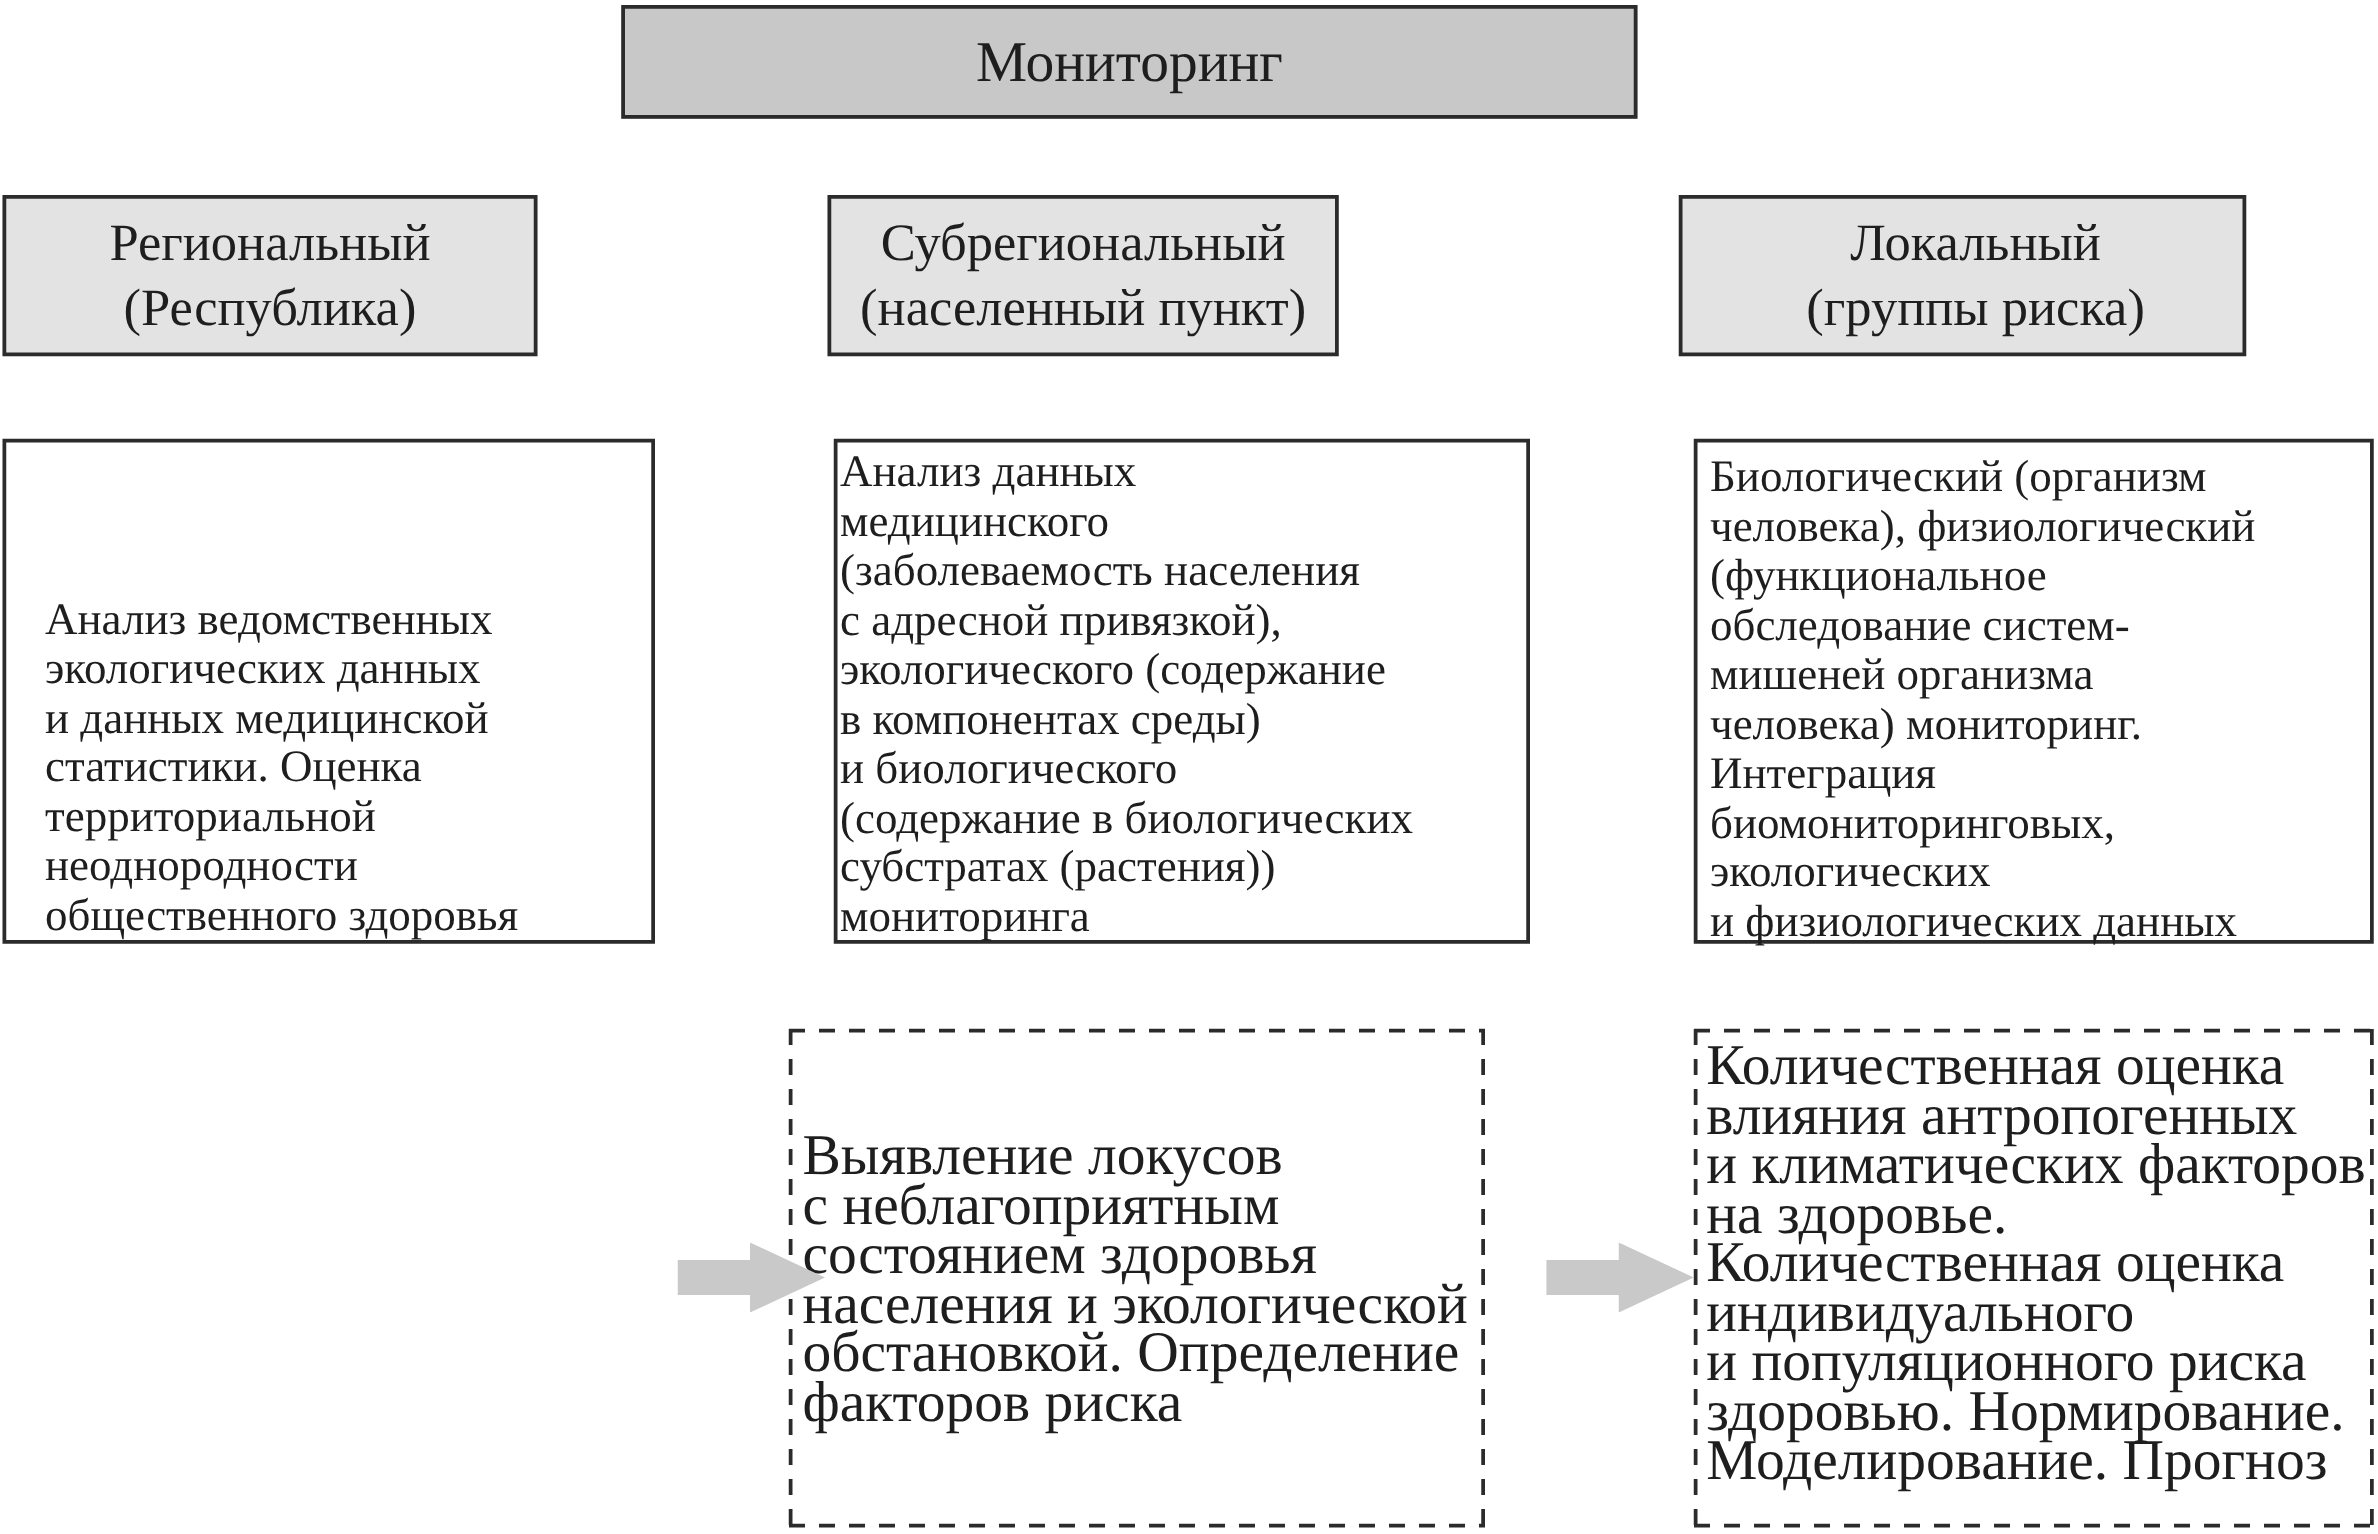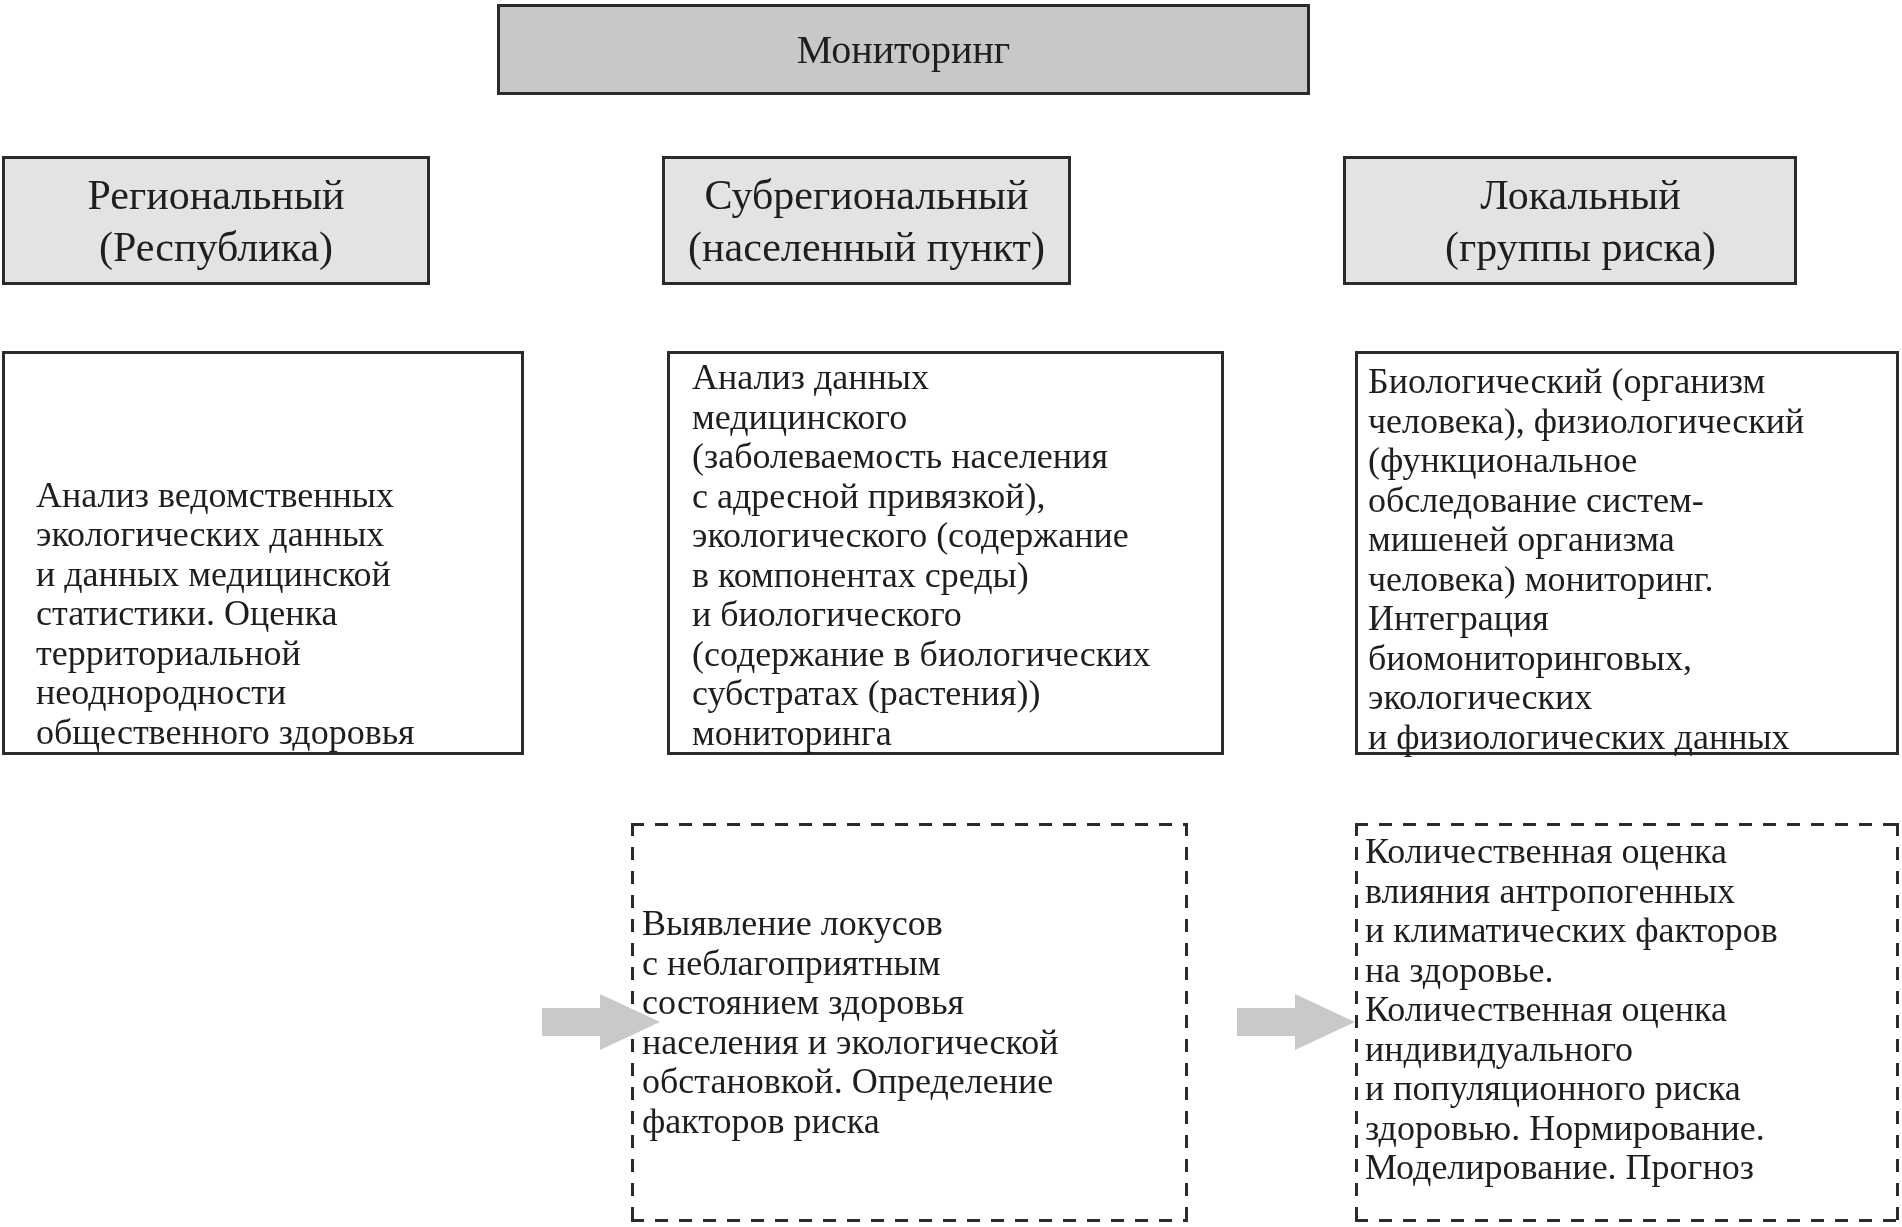--- a/index.html
+++ b/index.html
@@ -17,21 +17,21 @@
   .box-text {
     display: block;
     width: 100%;
     white-space: pre;
   }
   .title-box {
     left: 497px; top: 4px; width: 813px; height: 91px;
     background: var(--title-fill, #c8c8c8);
     border: 3px solid var(--border, #2b2b2b);
     align-items: center;
-    font-size: 40px;
+    font-size: 46px;
   }
   .title-box .box-text { text-align: center; }
   .header-box {
     top: 156px; height: 129px;
     background: var(--header-fill, #e3e3e3);
     border: 3px solid var(--border, #2b2b2b);
     align-items: center;
     font-size: 42px; line-height: 52px;
   }
   .header-box .box-text { text-align: center; }
@@ -39,32 +39,32 @@
   .h2 { left: 662px;  width: 409px; }
   .h3 { left: 1343px; width: 454px; padding-left: 21px; }
   .solid-box {
     top: 351px; height: 404px;
     background: #ffffff;
     border: 3px solid var(--border, #2b2b2b);
     font-size: 36px; line-height: 39.5px;
   }
   .dashed-box {
     top: 823px; height: 399px;
-    font-size: 36px; line-height: 39.5px;
+    font-size: 46px; line-height: 39.5px;
     background-image:
       repeating-linear-gradient(90deg,  var(--border,#2b2b2b) 0 13px, transparent 13px 24px),
       repeating-linear-gradient(90deg,  var(--border,#2b2b2b) 0 13px, transparent 13px 24px),
       repeating-linear-gradient(180deg, var(--border,#2b2b2b) 0 13px, transparent 13px 24px),
       repeating-linear-gradient(180deg, var(--border,#2b2b2b) 0 13px, transparent 13px 24px);
     background-size: 100% 3px, 100% 3px, 3px 100%, 3px 100%;
     background-position: 0 0, 0 100%, 0 0, 100% 0;
     background-repeat: no-repeat;
   }
   .s1 { left: 2px;    width: 522px; align-items: flex-end; padding: 0 8px 0 31px; }
-  .s2 { left: 667px;  width: 557px; padding: 4px 2px 0 22px; }
+  .s2 { left: 667px;  width: 557px; padding: 4px 2px 0 2px; }
   .s3 { left: 1355px; width: 544px; padding: 8px 2px 0 10px; }
   .d1 { left: 2px;    width: 522px; align-items: center; padding: 0 8px 0 31px; }
   .d2 { left: 631px;  width: 557px; align-items: center; padding: 0 2px 0 11px; }
   .d3 { left: 1355px; width: 544px; padding: 9px 2px 0 10px; }
   .arrow { position: absolute; width: 118px; height: 56px; }
   .a1 { left: 542px;  top: 994px; }
   .a2 { left: 1237px; top: 994px; }
 </style>
 </head>
 <body>

